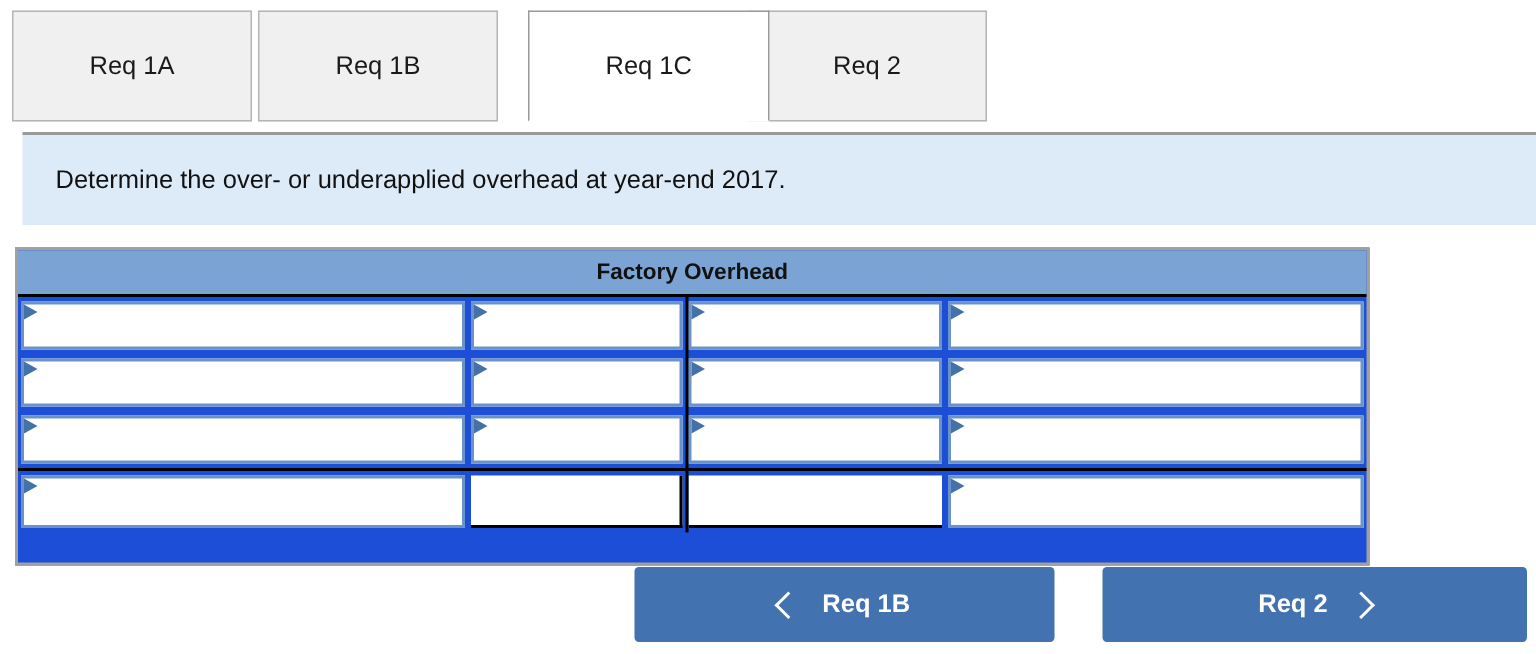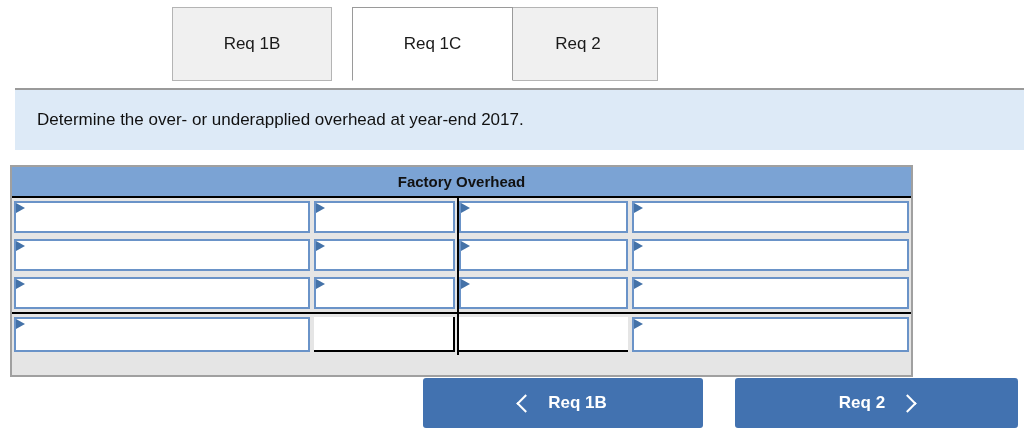--- a/index.html
+++ b/index.html
@@ -65,21 +65,21 @@
 
   
   .tablewrap {
     position: absolute;
     left: 10px;
     top: 165px;
     width: 903px;
     height: 212px;
     box-sizing: border-box;
     border: 2px solid #a0a0a0;
-    background: #e5e5e5;
+    background: #1d4ed8;
   }
   .tbl-header {
     height: 29px;
     background: #7ba3d4;
     border-bottom: 2px solid #000000;
     display: flex;
     align-items: center;
     justify-content: center;
     font-size: 15px;
     font-weight: bold;
@@ -181,20 +181,23 @@
     border-top: 2px solid #ffffff;
     border-right: 2px solid #ffffff;
   }
   .chev.left  { transform: rotate(-135deg); }
   .chev.right { transform: rotate(45deg); }
 </style>
 </head>
 <body>
 
 <div class="tabstrip">
+  <div class="tab" style="left: 8px; width: 160px;">
+    <span>Req 1A</span>
+  </div>
   <div class="tab" style="left: 172px; width: 160px;">
     <span>Req 1B</span>
   </div>
   <div class="tab active" style="left: 352px; width: 161px;">
     <span>Req 1C</span>
   </div>
   <div class="tab" style="left: 498px; width: 160px;">
     <span>Req 2</span>
   </div>
 </div>

